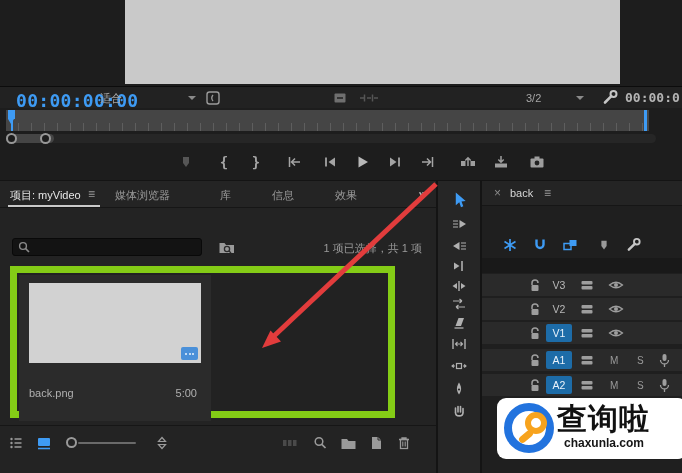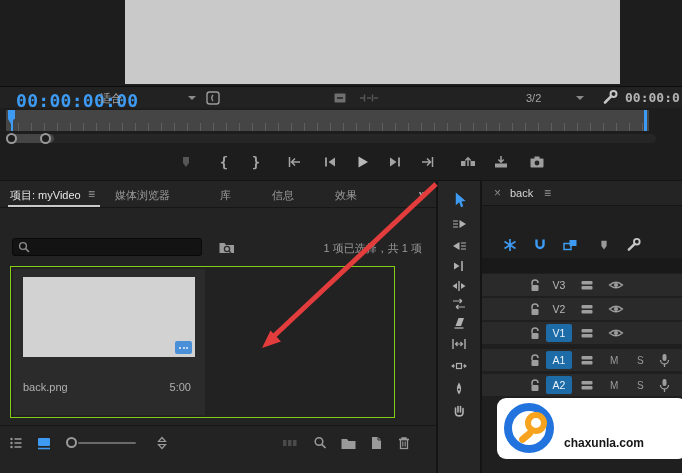--- a/index.html
+++ b/index.html
@@ -41,21 +41,21 @@
   .tabbar { position:absolute; left:0; top:0; width:100%; height:27px; background:#242424; border-bottom:1px solid #161616; }
   .tab { position:absolute; top:7px; color:#9a9a9a; white-space:nowrap; cursor:pointer; }
   .tab.active { color:#e6e6e6; }
   .tab-underline { position:absolute; left:8px; top:24px; width:92px; height:2px; background:#c9c9c9; }
   .menu-glyph { color:#9a9a9a; font-size:12px; cursor:pointer; }
   .overflow { position:absolute; right:10px; top:5px; color:#b5b5b5; font-size:14px; font-weight:bold; cursor:pointer; }
   .proj-row { position:absolute; left:12px; top:36px; height:16px; display:flex; align-items:center; gap:8px; color:#9c9c9c; }
   .search-input { position:absolute; left:12px; top:57px; width:190px; height:18px; background:#131313; border:1px solid #090909; border-radius:3px; display:flex; align-items:center; padding-left:4px; }
   .search-btn2 { position:absolute; left:216px; top:57px; width:22px; height:18px; display:flex; align-items:center; justify-content:center; cursor:pointer; }
   .sel-status { position:absolute; right:14px; top:60px; color:#9a9a9a; white-space:nowrap; }
-  .bin-area { position:absolute; left:10px; top:85px; width:385px; height:152px; border:1px solid #84cc16; background:#222; }
+  .bin-area { position:absolute; left:10px; top:85px; width:385px; height:152px; border:7px solid #84cc16; background:#222; }
   .tile { position:absolute; left:2px; top:2px; width:192px; height:146px; background:#2b2b2b; cursor:pointer; }
   .thumb { position:absolute; left:10px; top:8px; width:172px; height:80px; background:#d2d2d2; }
   .thumb-badge { position:absolute; right:3px; bottom:3px; width:17px; height:13px; background:#4a90d9; border-radius:2px; display:flex; align-items:center; justify-content:center; gap:1.5px; }
   .thumb-badge i { width:2px; height:2px; background:#eaf3fc; border-radius:50%; }
   .tile-name { position:absolute; left:10px; top:112px; color:#b0b0b0; }
   .tile-dur { position:absolute; right:14px; top:112px; color:#b0b0b0; }
   .panel-toolbar { position:absolute; left:0; top:244px; width:100%; height:48px; border-top:1px solid #161616; }
   .ptb { position:absolute; top:8px; width:20px; height:18px; display:flex; align-items:center; justify-content:center; cursor:pointer; }
   .slider-track { position:absolute; left:78px; top:16px; width:58px; height:2px; background:#6a6a6a; border-radius:1px; }
   .slider-handle { position:absolute; left:66px; top:11px; width:11px; height:11px; border:2px solid #9a9a9a; border-radius:50%; background:#232323; cursor:pointer; }
@@ -549,16 +549,17 @@
     <line x1="436" y1="184" x2="274" y2="336" stroke="#e23c3c" stroke-width="5"></line>
     <polygon points="262,348 270.5,330.5 281,341.5" fill="#e23c3c"></polygon>
   </svg>
 
   <div class="abs watermark">
     <div class="wm-logo">
       <div class="wm-ring"></div>
       <div class="wm-glass"></div>
       <div class="wm-handle"></div>
     </div>
+    <div class="wm-title">查询啦</div>
     <div class="wm-url">chaxunla.com</div>
   </div>
 
 </div>
 
 </body></html>

